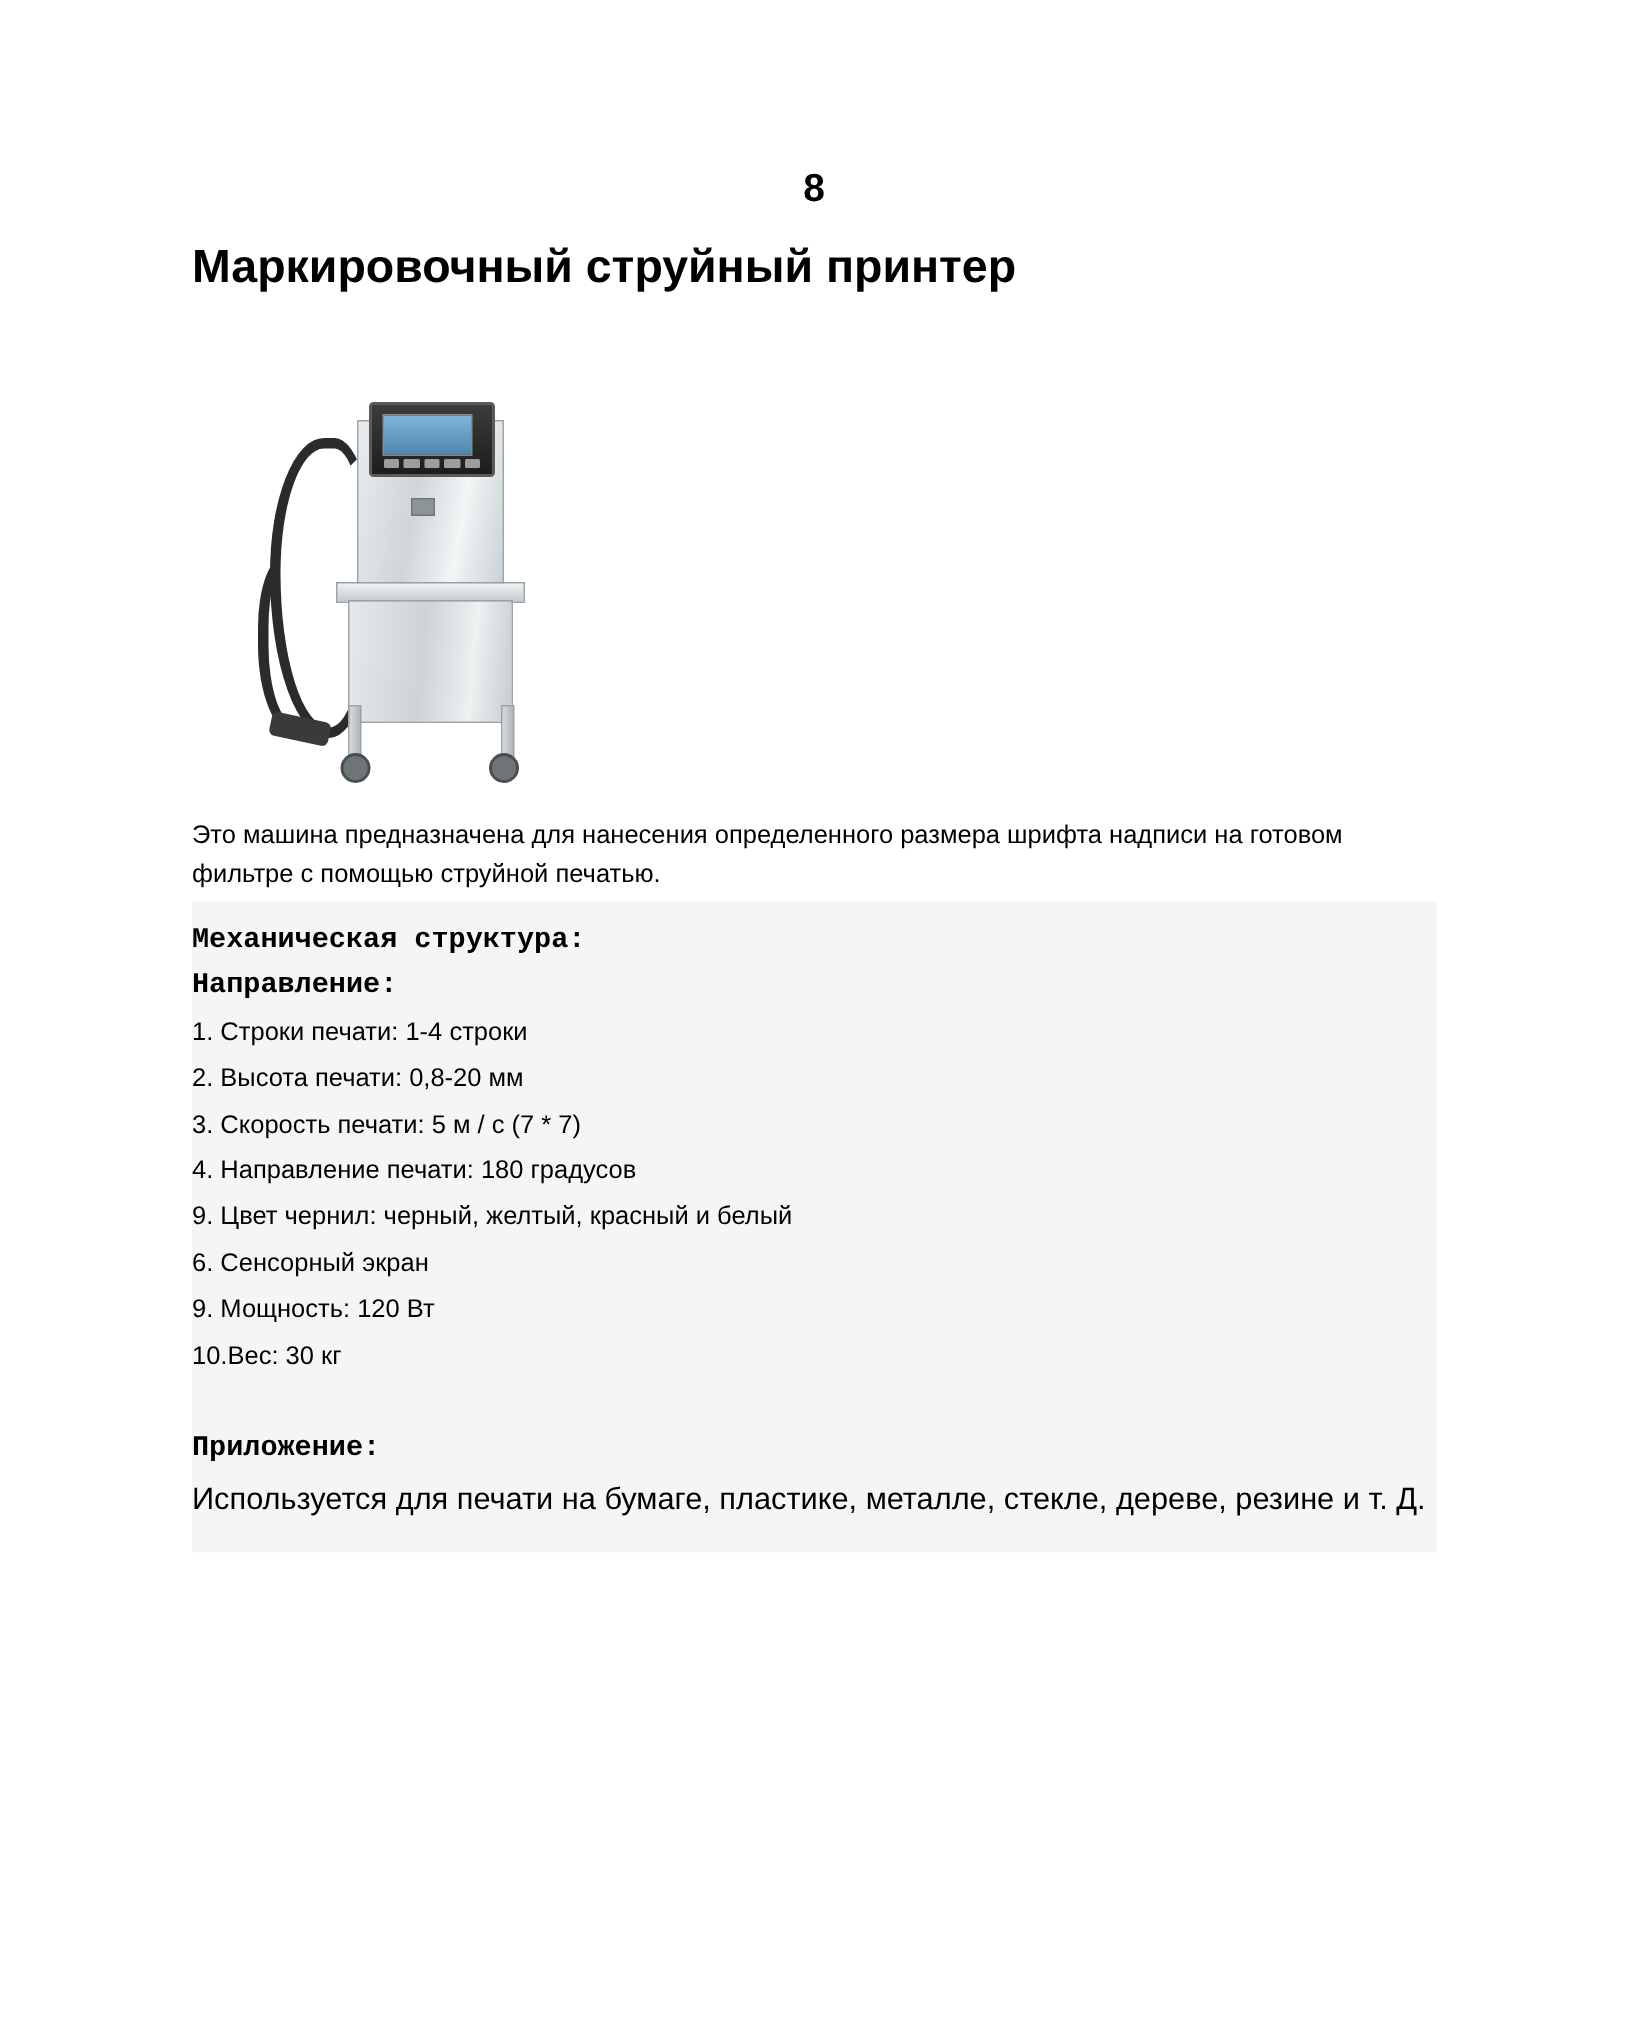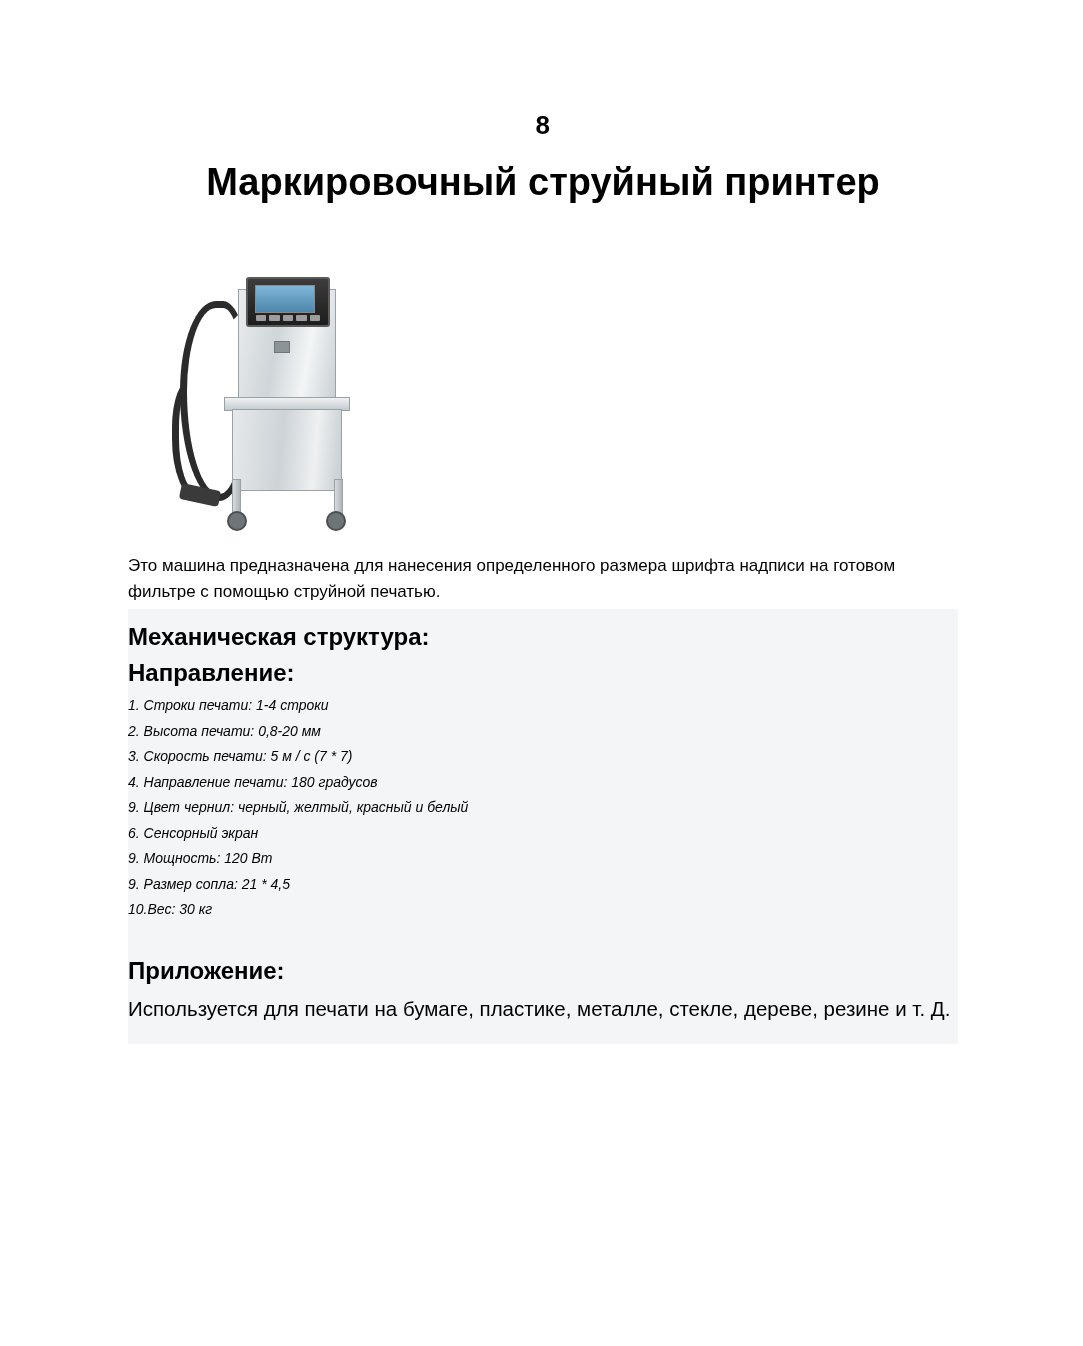--- a/index.html
+++ b/index.html
@@ -29,22 +29,22 @@
   }
   .doc-number {
     text-align: center;
     font-size: 26px;
     font-weight: bold;
     line-height: 1.2;
     margin: 0 0 18px 0;
     letter-spacing: 0.5px;
   }
   .doc-title {
-    text-align: center;
-    font-size: 38px;
+    text-align: left;
+    font-size: 31px;
     font-weight: bold;
     line-height: 1.25;
     margin: 0 0 22px 0;
   }
   .figure {
     width: 250px;
     height: 300px;
     position: relative;
     margin: 0 0 24px 0;
     background: #ffffff;
@@ -182,38 +182,38 @@
     margin: 0;
   }
   .intro {
     margin: 0 0 4px 0;
   }
   .shaded {
     background: #f4f5f7;
     padding: 6px 0 16px 0;
   }
   .sec-head {
-    font-size: 24px;
+    font-size: 19px;
     font-weight: bold;
     margin: 8px 0 6px 0;
+    font-family: Liberation Mono, monospace;
   }
   .para {
     font-size: 20.5px;
     line-height: 1.72;
     margin: 0 0 2px 0;
   }
   .spec-list {
     list-style: none;
     margin: 0;
     padding: 0;
   }
   .spec-list li {
-    font-size: 14px;
+    font-size: 17px;
     line-height: 1.82;
-    font-style: italic;
   }
   .gap {
     height: 26px;
   }
 </style>
 </head>
 <body>
 
 <div class="page">
   <div class="content">
@@ -254,21 +254,20 @@
 
       <div class="sec-head">Направление:</div>
       <ul class="spec-list">
         <li>1. Строки печати: 1-4 строки</li>
         <li>2. Высота печати: 0,8-20 мм</li>
         <li>3. Скорость печати: 5 м / с (7 * 7)</li>
         <li>4. Направление печати: 180 градусов</li>
         <li>9. Цвет чернил: черный, желтый, красный и белый</li>
         <li>6. Сенсорный экран</li>
         <li>9. Мощность: 120 Вт</li>
-        <li>9. Размер сопла: 21 * 4,5</li>
         <li>10.Вес: 30 кг</li>
       </ul>
 
       <div class="gap"></div>
 
       <div class="sec-head">Приложение:</div>
       <p class="para">Используется для печати на бумаге, пластике, металле, стекле, дереве, резине и т. Д.</p>
 
     </div>
   </div>

